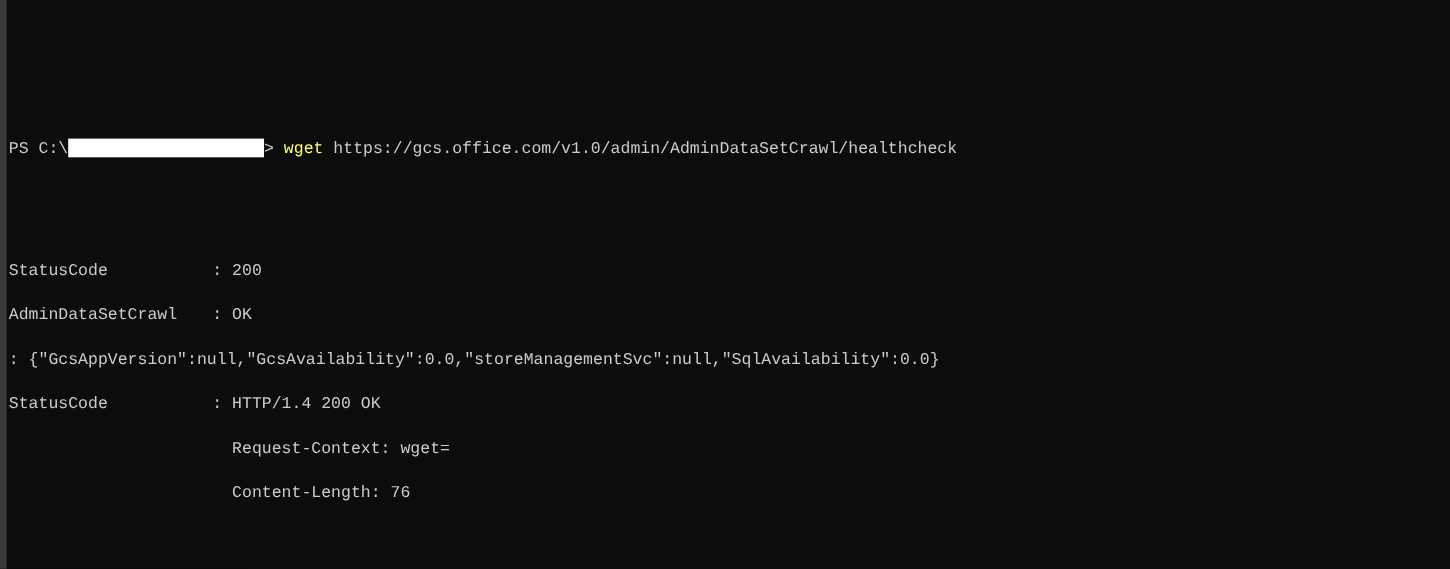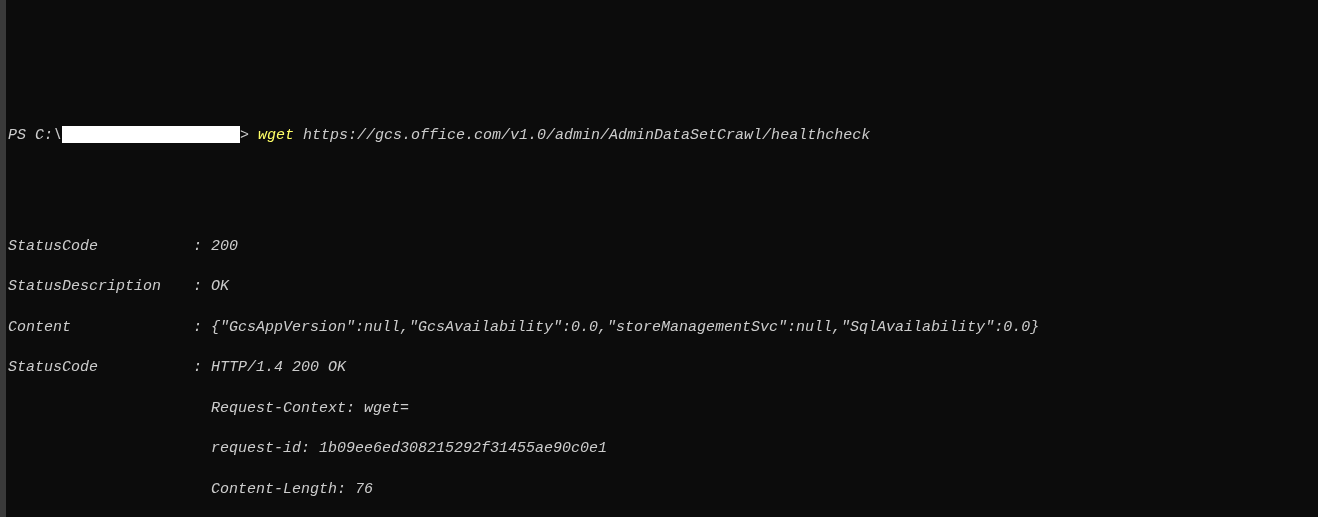--- a/index.html
+++ b/index.html
@@ -1,19 +1,18 @@
 <!DOCTYPE html>
 <html><head>
   <meta charset="utf-8">
   <style>
     * {
       margin: 0;
       padding: 0;
       box-sizing: border-box;
-      font-style: italic;
     }
     body {
       background-color: #0c0c0c;
       color: #cccccc;
       font-family: Consolas, 'Courier New', monospace;
       font-size: 15px;
       line-height: 1.35;
       padding: 4px 8px;
       width: 1318px;
       height: 517px;
@@ -82,25 +81,24 @@
 <body>
 
 
 
 <div class="scrollbar"></div>
 
 <div class="prompt-line"><span class="prompt-prefix">PS C:\</span><span class="redacted"></span><span class="prompt-gt">&gt; </span><span class="cmd">wget</span><span class="cmd-url"> https://gcs.office.com/v1.0/admin/AdminDataSetCrawl/healthcheck</span></div>
 
 <div class="output">
 <div class="field-row"><span class="field-name">StatusCode</span><span class="field-colon">: </span><span class="field-value">200</span></div>
-<div class="field-row"><span class="field-name">StatusDescription</span><span class="field-colon">: </span><span class="field-value">OK</span></div>
-<div class="field-row"><span class="field-name">Content</span><span class="field-colon">: </span><span class="field-value">{"GcsAppVersion":null,"GcsAvailability":0.0,"storeManagementSvc":null,"SqlAvailability":0.0}</span></div>
+<div class="field-row"><span class="field-name">AdminDataSetCrawl</span><span class="field-colon">: </span><span class="field-value">OK</span></div>
+<div class="field-row"><span class="field-colon">: </span><span class="field-value">{"GcsAppVersion":null,"GcsAvailability":0.0,"storeManagementSvc":null,"SqlAvailability":0.0}</span></div>
 <div class="field-row"><span class="field-name">StatusCode</span><span class="field-colon">: </span><span class="field-value">HTTP/1.4 200 OK</span></div>
 <div class="indent-value">Request-Context: wget=</div>
-<div class="indent-value">request-id: 1b09ee6ed308215292f31455ae90c0e1</div>
 <div class="indent-value">Content-Length: 76</div>
 
 
 
 
 
 
 
 
 

